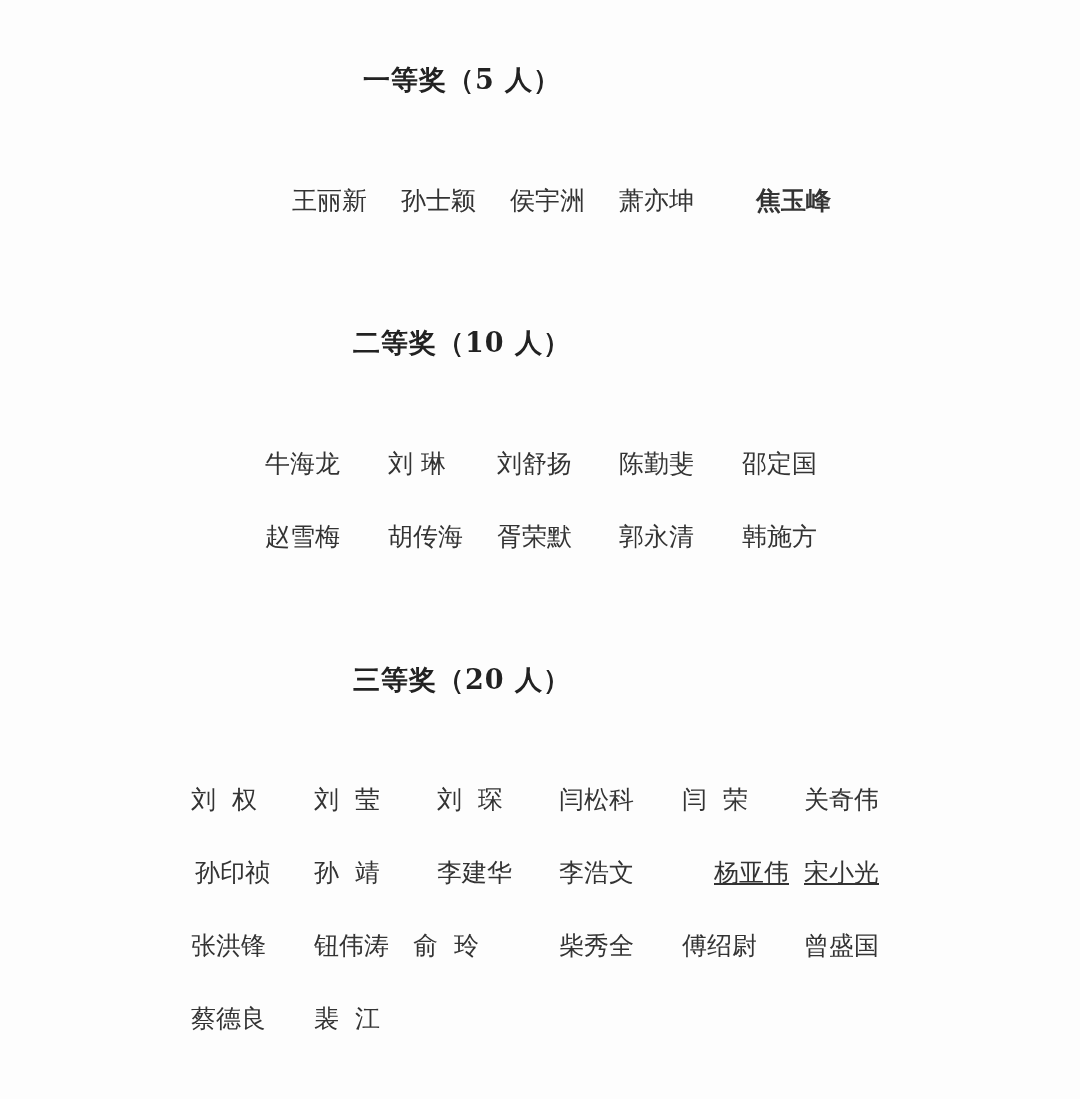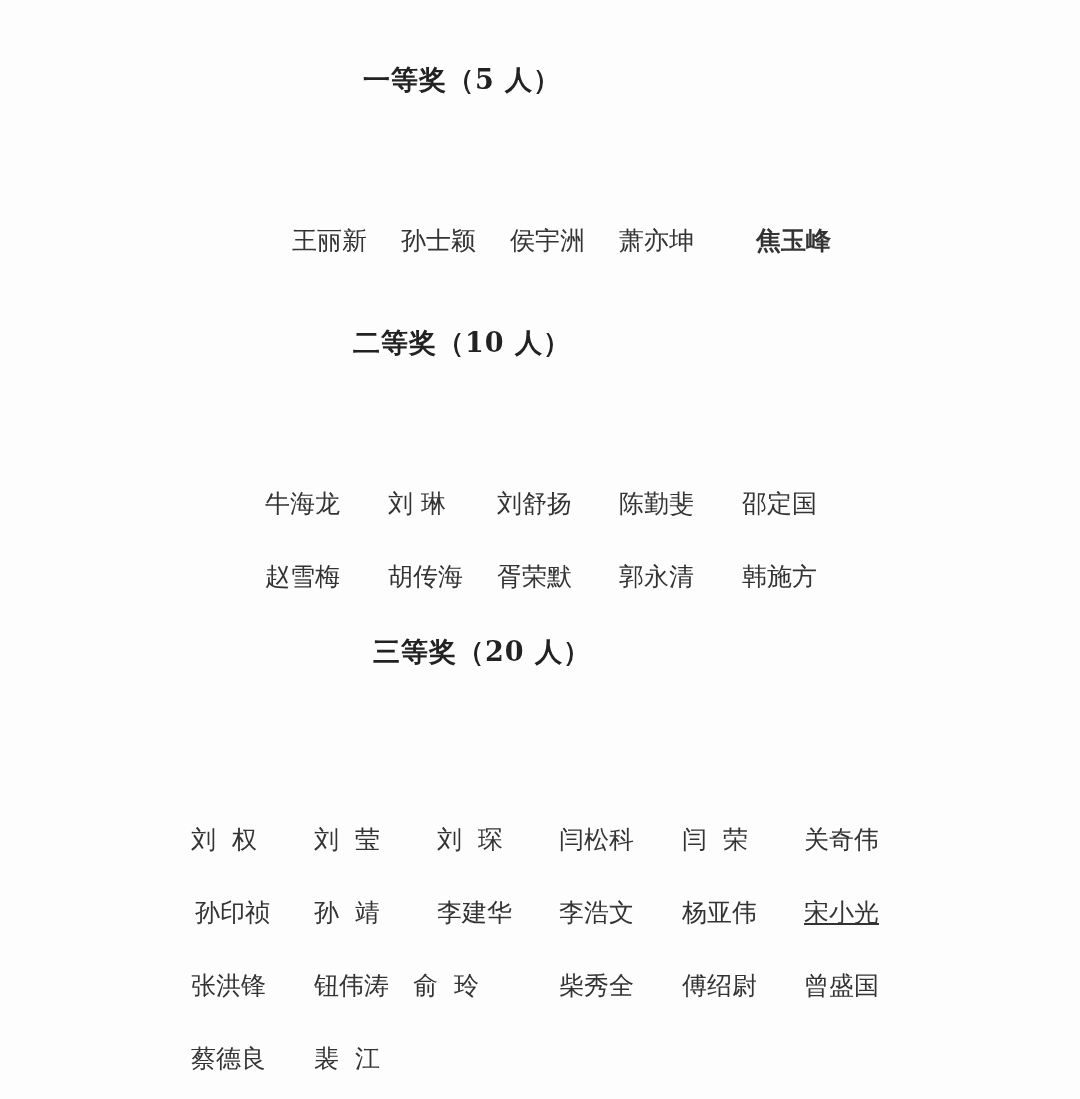--- a/index.html
+++ b/index.html
@@ -28,21 +28,20 @@
     .row {
       position: absolute;
       font-size: 25px;
       color: #333;
       white-space: nowrap;
     }
     .name {
       position: absolute;
       top: 0;
       white-space: pre;
-      margin-top: 40px;
     }
   </style>
 </head>
 <body>
 
 <div class="heading" style="top:62px;">一等奖（5 人）</div>
 <div class="row" style="top:184px; left:0; width:1080px;">
   <span class="name" style="left:292px;">王丽新</span>
   <span class="name" style="left:401px;">孙士颖</span>
   <span class="name" style="left:510px;">侯宇洲</span>
@@ -59,35 +58,35 @@
   <span class="name" style="left:742px;">邵定国</span>
 </div>
 <div class="row" style="top:520px; left:0; width:1080px;">
   <span class="name" style="left:265px;">赵雪梅</span>
   <span class="name" style="left:388px;">胡传海</span>
   <span class="name" style="left:497px;">胥荣默</span>
   <span class="name" style="left:619px;">郭永清</span>
   <span class="name" style="left:742px;">韩施方</span>
 </div>
 
-<div class="heading" style="top:634px;padding-left:20px;">三等奖（20 人）</div>
+<div class="heading" style="top:662px;">三等奖（20 人）</div>
 <div class="row" style="top:783px; left:0; width:1080px;">
   <span class="name" style="left:191px;">刘  权</span>
   <span class="name" style="left:314px;text-align:center;">刘  莹</span>
   <span class="name" style="left:437px;">刘  琛</span>
   <span class="name" style="left:559px;">闫松科</span>
   <span class="name" style="left:682px;">闫  荣</span>
   <span class="name" style="left:804px;">关奇伟</span>
 </div>
 <div class="row" style="top:856px; left:0; width:1080px;">
   <span class="name" style="left:195px;">孙印祯</span>
   <span class="name" style="left:314px;">孙  靖</span>
   <span class="name" style="left:437px;">李建华</span>
   <span class="name" style="left:559px;">李浩文</span>
-  <span class="name" style="left:682px;">杨亚伟</span>
+  <span class="name" style="left:714px;text-decoration:underline;">杨亚伟</span>
   <span class="name" style="left:804px;text-decoration:underline;">宋小光</span>
 </div>
 <div class="row" style="top:929px; left:0; width:1080px;">
   <span class="name" style="left:191px;">张洪锋</span>
   <span class="name" style="left:314px;">钮伟涛</span>
   <span class="name" style="left:413px;">俞  玲</span>
   <span class="name" style="left:559px;">柴秀全</span>
   <span class="name" style="left:682px;">傅绍尉</span>
   <span class="name" style="left:804px;">曾盛国</span>
 </div>

